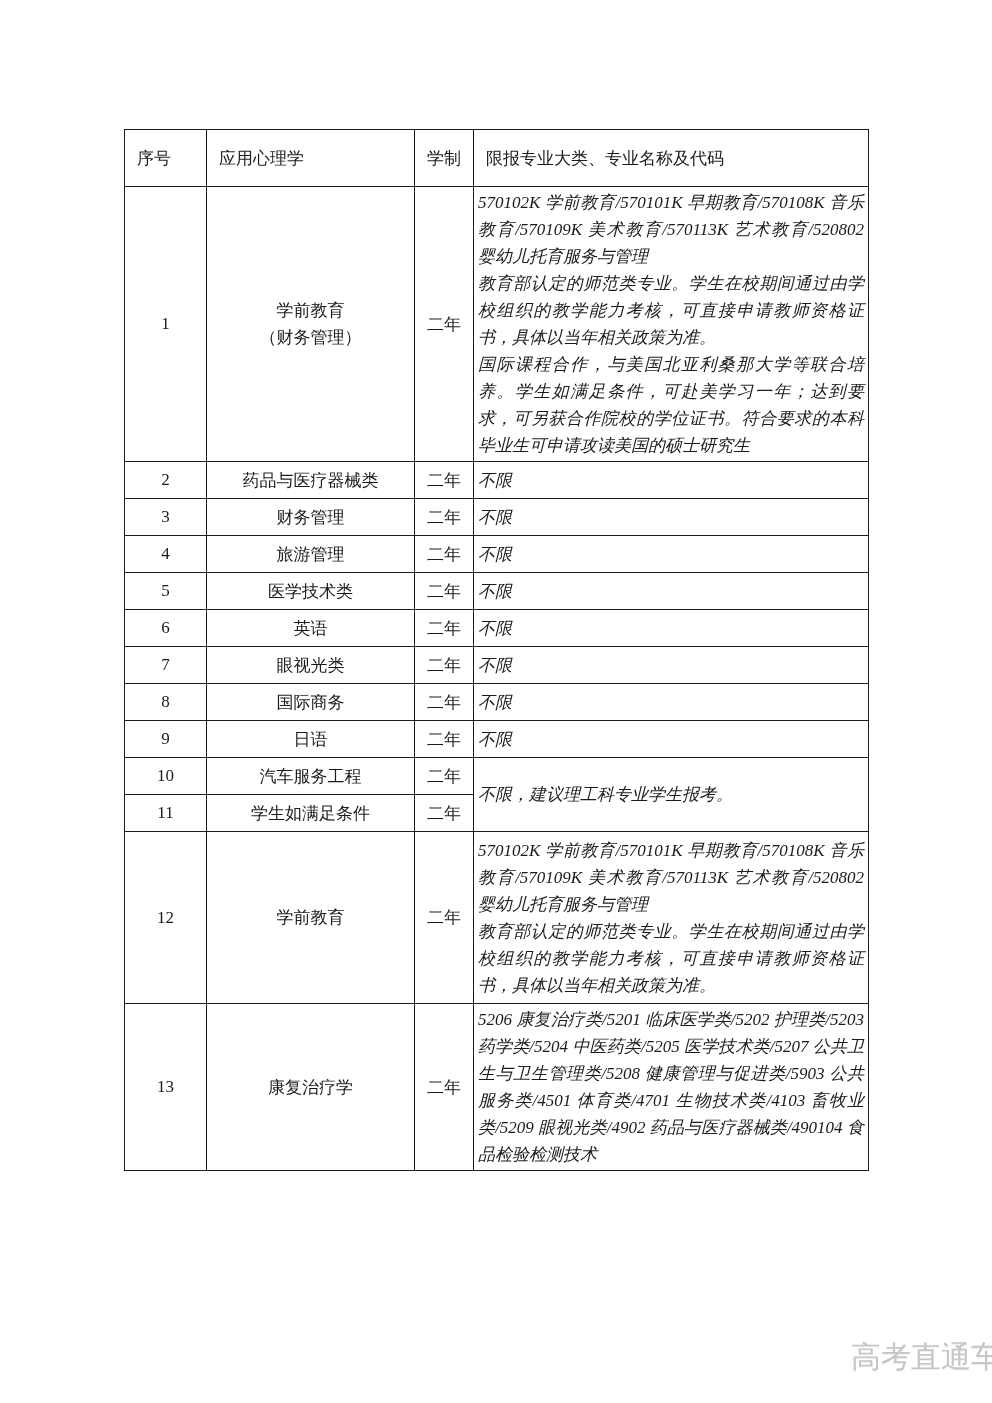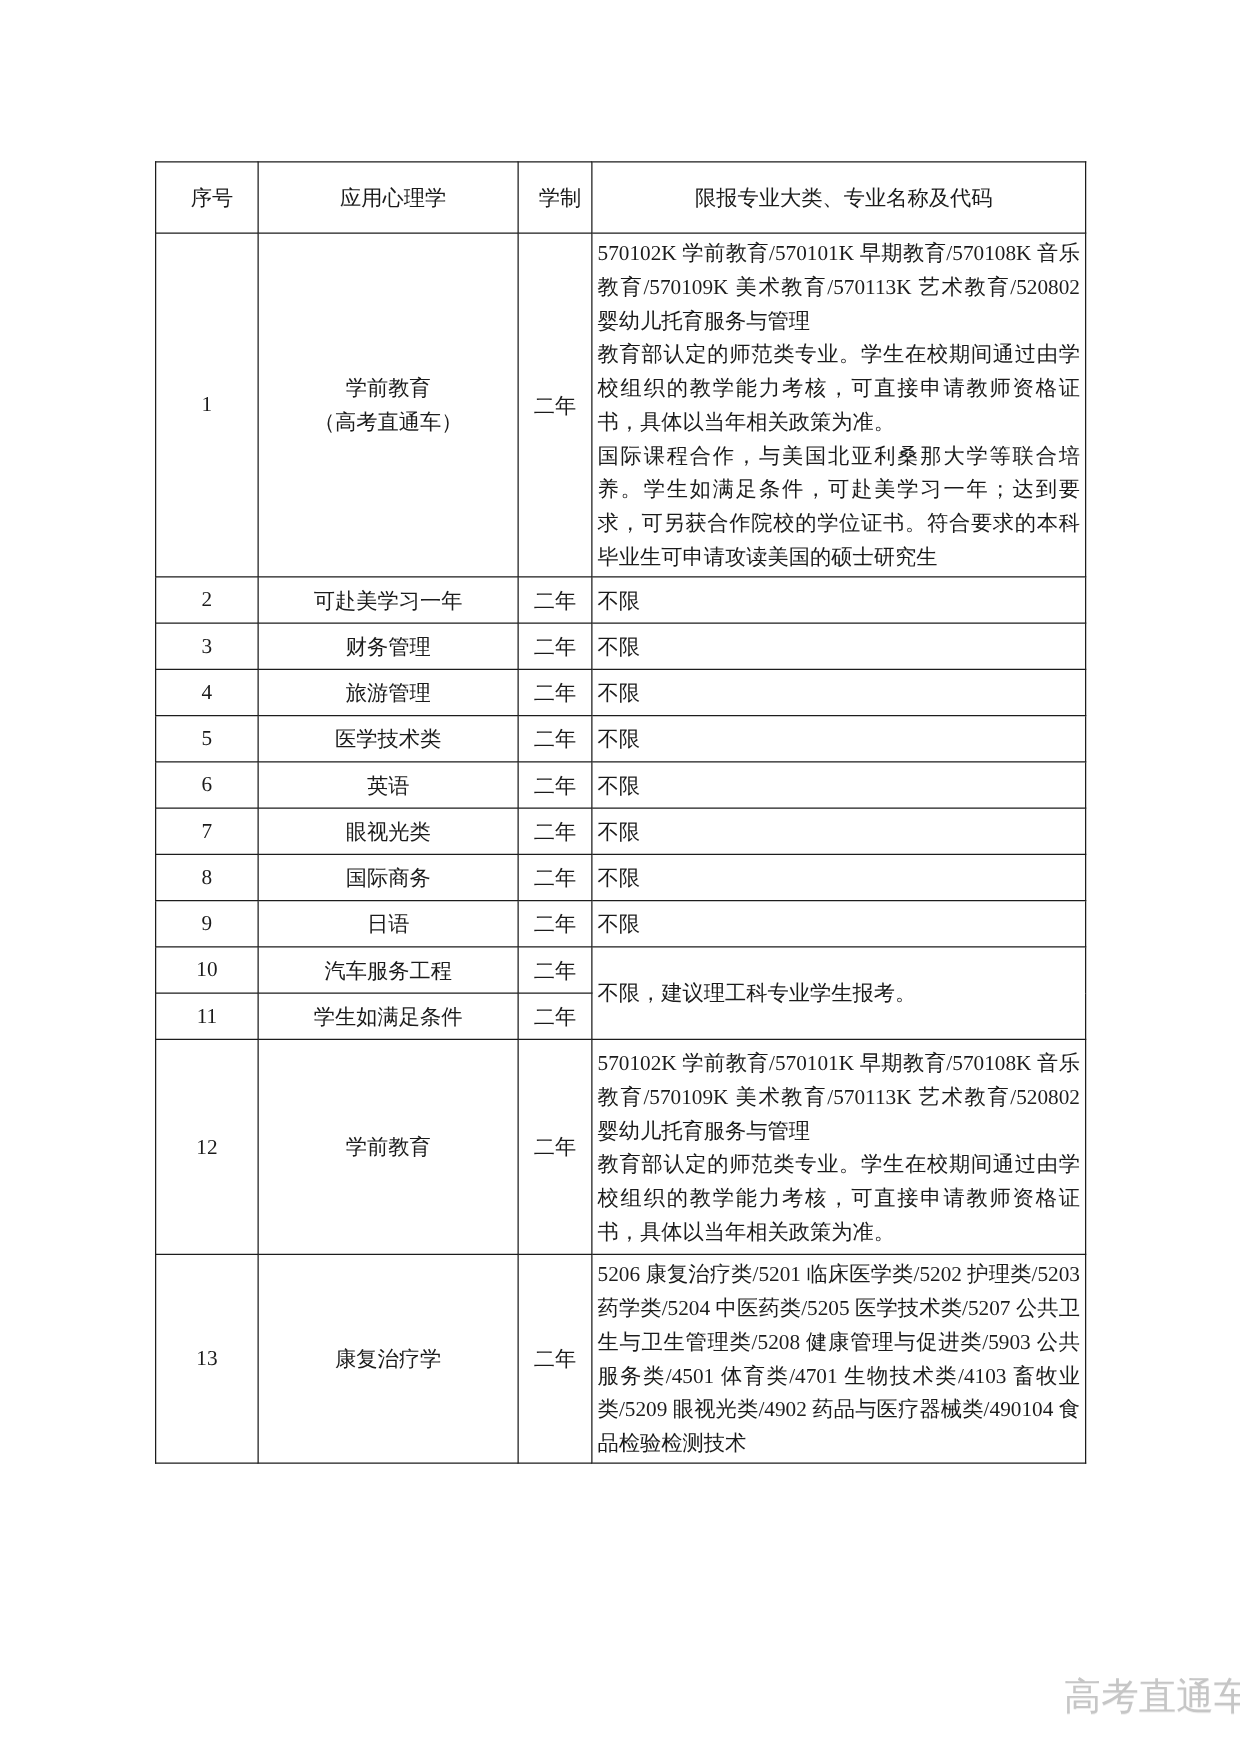--- a/index.html
+++ b/index.html
@@ -30,23 +30,24 @@
   col.c-no { width: 82px; }
   col.c-major { width: 208px; }
   col.c-dur { width: 59px; }
   col.c-restrict { width: 395px; }
 
   .cell-center { text-align: center; }
   .cell-restrict {
     text-align: left;
     padding: 4px 10px 4px 10px;
     line-height: 27px;
+    font-style: italic;
   }
   .cell-restrict p { margin: 0; text-align: justify; }
-  tr.hdr th { height: 57px; text-align: center; padding-left: 12px; }
+  tr.hdr th { height: 57px; text-align: left; padding-left: 12px; }
   tr.r-tall td { height: 270px; }
   tr.r-simple td { height: 37px; }
   tr.r-mid td { height: 172px; }
   tr.r-mid2 td { height: 162px; }
   .major-line { text-align: center; line-height: 27px; }
 
   .watermark {
     position: absolute;
     left: 851px; top: 1337px;
     font-family: Liberation Sans, sans-serif;
@@ -71,33 +72,33 @@
     <th>序号</th>
     <th>应用心理学</th>
     <th>学制</th>
     <th>限报专业大类、专业名称及代码</th>
   </tr>
 
   <tr class="r-tall">
     <td class="cell-center">1</td>
     <td class="cell-center">
       <div class="major-line">学前教育</div>
-      <div class="major-line">（高考直通车）</div>
+      <div class="major-line">（财务管理）</div>
     </td>
     <td class="cell-center">二年</td>
     <td class="cell-restrict">
       <p>570102K 学前教育/570101K 早期教育/570108K 音乐教育/570109K 美术教育/570113K 艺术教育/520802 婴幼儿托育服务与管理</p>
       <p>教育部认定的师范类专业。学生在校期间通过由学校组织的教学能力考核，可直接申请教师资格证书，具体以当年相关政策为准。</p>
       <p>国际课程合作，与美国北亚利桑那大学等联合培养。学生如满足条件，可赴美学习一年；达到要求，可另获合作院校的学位证书。符合要求的本科毕业生可申请攻读美国的硕士研究生</p>
     </td>
   </tr>
 
   <tr class="r-simple">
     <td class="cell-center">2</td>
-    <td class="cell-center">可赴美学习一年</td>
+    <td class="cell-center">药品与医疗器械类</td>
     <td class="cell-center">二年</td>
     <td class="cell-restrict">不限</td>
   </tr>
 
   <tr class="r-simple">
     <td class="cell-center">3</td>
     <td class="cell-center">财务管理</td>
     <td class="cell-center">二年</td>
     <td class="cell-restrict">不限</td>
   </tr>

